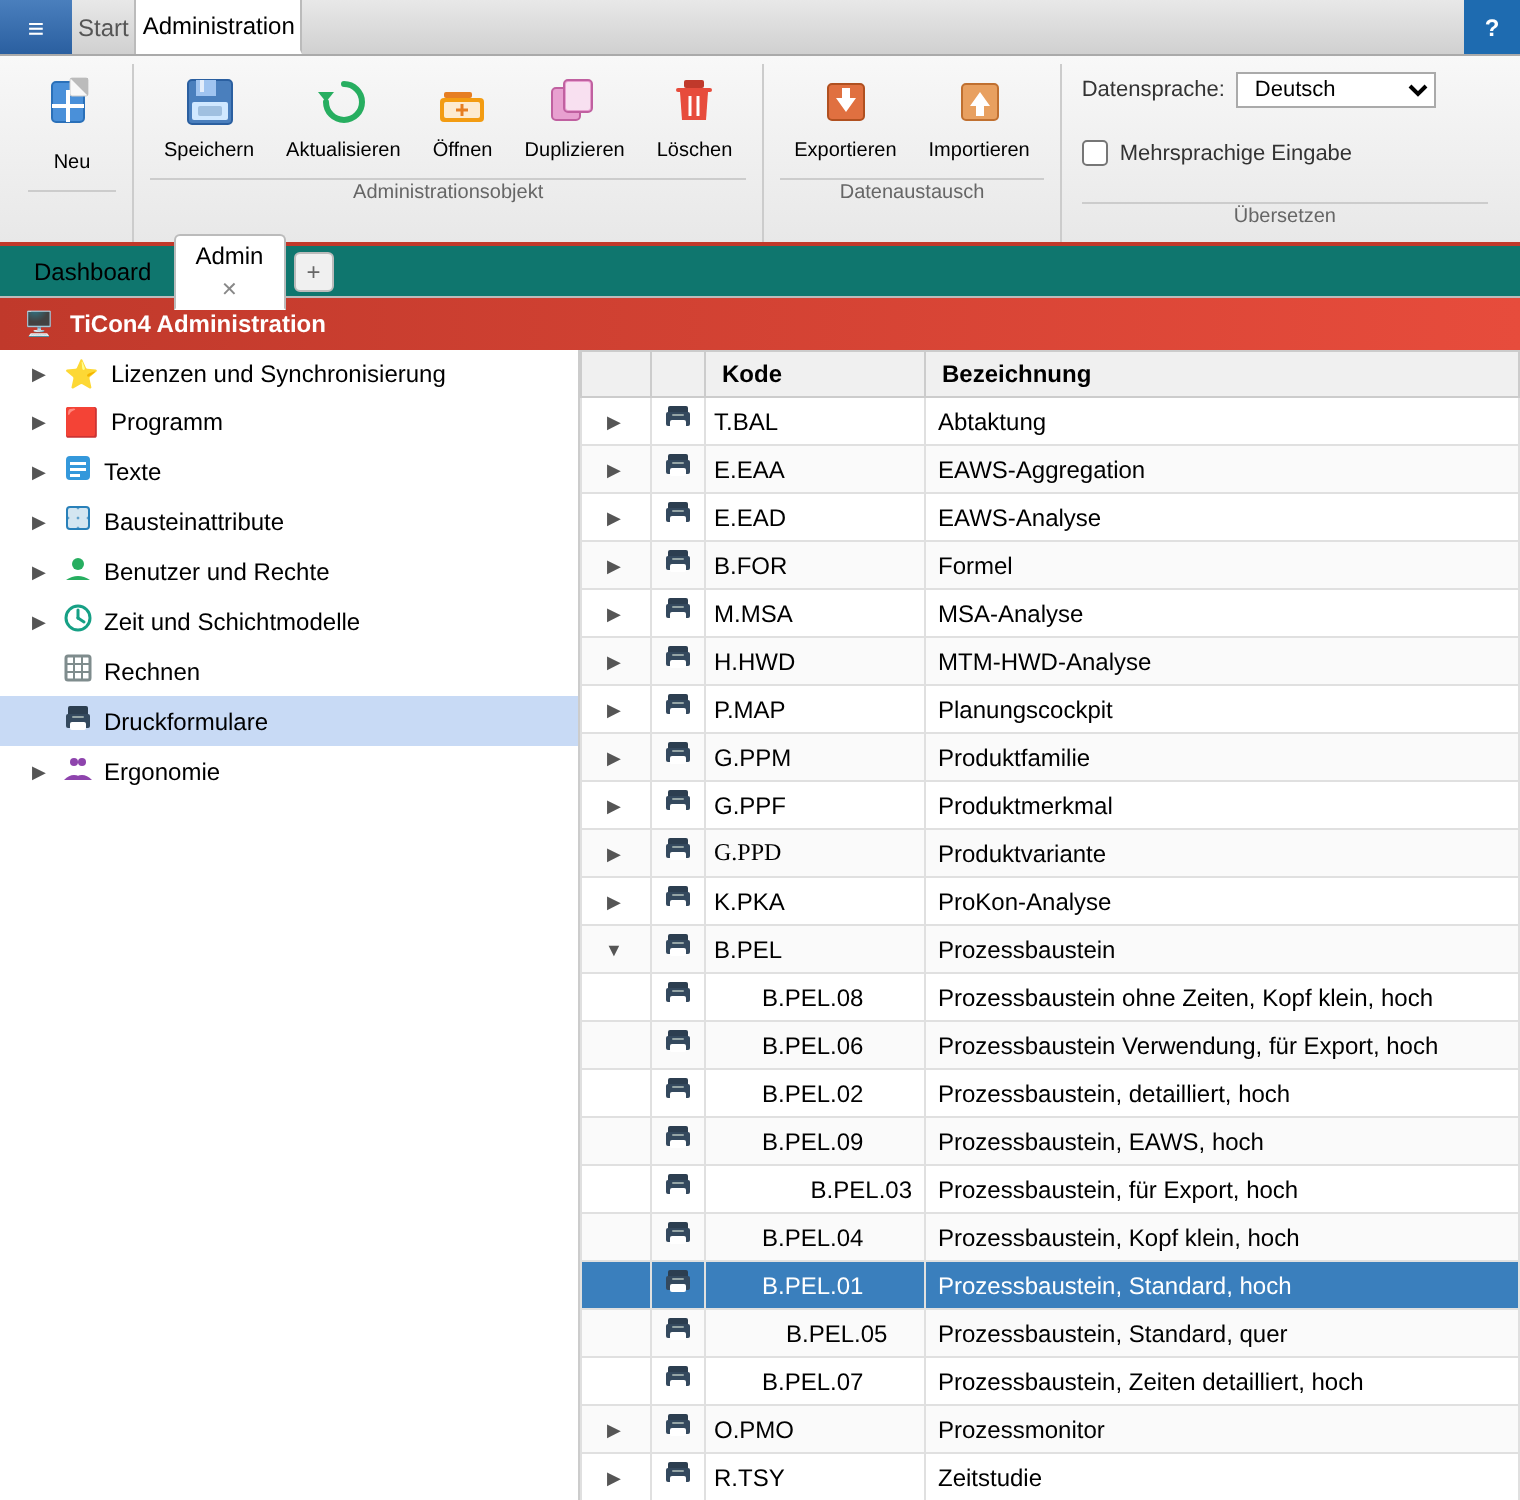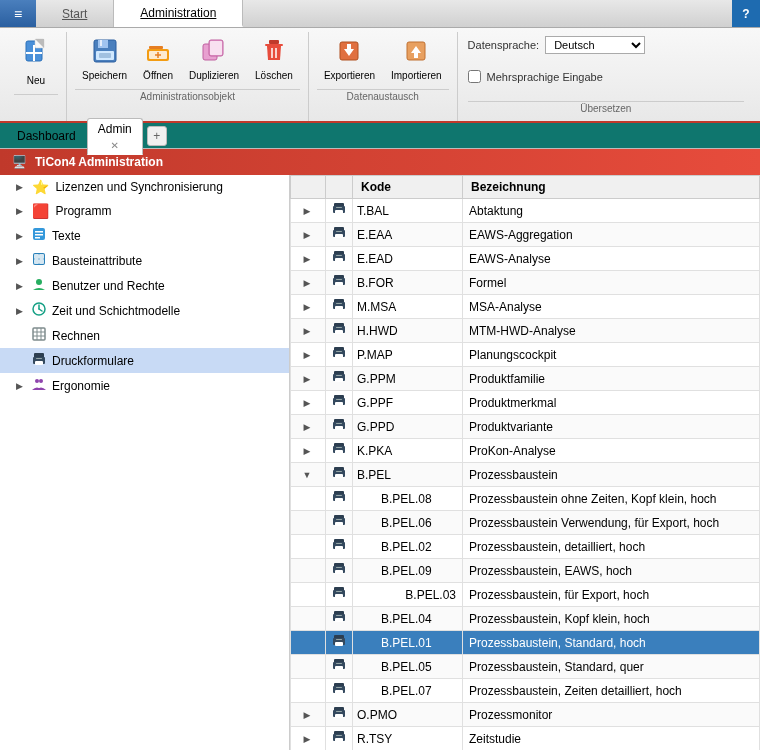--- a/index.html
+++ b/index.html
@@ -14,26 +14,25 @@
       border-bottom: 1px solid #aaa;
     }
     .title-bar-menu {
       width: 36px;
       background: linear-gradient(to bottom, #4a7fbd, #2a5fa0);
       display: flex; align-items: center; justify-content: center;
       cursor: pointer;
     }
     .title-bar-menu span { color: white; font-size: 14px; }
     .title-tab {
-      padding: 0 26px;
+      padding: 0 3px;
       display: flex; align-items: center;
       font-size: 12px;
       cursor: pointer;
       border-right: 1px solid #bbb;
-      text-decoration: underline;
     }
     .title-tab.inactive { color: #555; }
     .title-tab.active {
       background: white;
       color: #000;
       border-bottom: 2px solid white;
       font-weight: normal;
     }
     .title-help {
       margin-left: auto;
@@ -300,20 +299,29 @@
           <div class="btn-icon">
             <svg width="26" height="26" viewBox="0 0 26 26">
               <rect x="2" y="2" width="22" height="22" rx="2" fill="#4a7fbd" stroke="#2a5fa0" stroke-width="1"></rect>
               <rect x="6" y="2" width="10" height="8" fill="#a0c4f0"></rect>
               <rect x="8" y="2" width="2" height="6" fill="white" opacity="0.7"></rect>
               <rect x="4" y="13" width="18" height="9" rx="1" fill="#d0e8ff"></rect>
               <rect x="7" y="15" width="12" height="5" rx="1" fill="#a0c0e0"></rect>
             </svg>
           </div>
           <div class="btn-label">Speichern</div>
+        </div>
+        <div class="ribbon-btn">
+          <div class="btn-icon">
+            <svg width="26" height="26" viewBox="0 0 26 26">
+              <path d="M13 4 A9 9 0 1 1 4 13" fill="none" stroke="#27ae60" stroke-width="3" stroke-linecap="round"></path>
+              <polygon points="4,13 0,8 8,8" fill="#27ae60"></polygon>
+            </svg>
+          </div>
+          <div class="btn-label">Aktualisieren</div>
         </div>
         <div class="ribbon-btn">
           <div class="btn-icon">
             <svg width="26" height="26" viewBox="0 0 26 26">
               <rect x="4" y="8" width="14" height="3" rx="1" fill="#e67e22"></rect>
               <rect x="2" y="11" width="22" height="12" rx="2" fill="#f39c12"></rect>
               <rect x="4" y="13" width="18" height="8" rx="1" fill="#fdebd0"></rect>
               <line x1="13" y1="14" x2="13" y2="20" stroke="#e67e22" stroke-width="1.5"></line>
               <line x1="10" y1="17" x2="16" y2="17" stroke="#e67e22" stroke-width="1.5"></line>
             </svg>
@@ -615,21 +623,21 @@
     <td>Produktmerkmal</td>
   </tr>
             <tr>
     <td class="expand-cell" style="padding-left:4px;">▶</td>
     <td style="text-align:center;"><svg width="14" height="14" viewBox="0 0 14 14">
                   <rect x="2" y="1" width="10" height="6" rx="1" fill="#2c3e50"></rect>
                   <rect x="1" y="4" width="12" height="7" rx="1" fill="#34495e"></rect>
                   <rect x="3" y="8" width="8" height="4" rx="1" fill="white"></rect>
                   <rect x="4" y="5" width="6" height="1" rx="0.5" fill="#95a5a6"></rect>
                 </svg></td>
-    <td style="padding-left:4px;">G.PPD</td>
+    <td style="padding-left:4px;font-family:Liberation Serif, serif;">G.PPD</td>
     <td>Produktvariante</td>
   </tr>
             <tr>
     <td class="expand-cell" style="padding-left:4px;">▶</td>
     <td style="text-align:center;"><svg width="14" height="14" viewBox="0 0 14 14">
                   <rect x="2" y="1" width="10" height="6" rx="1" fill="#2c3e50"></rect>
                   <rect x="1" y="4" width="12" height="7" rx="1" fill="#34495e"></rect>
                   <rect x="3" y="8" width="8" height="4" rx="1" fill="white"></rect>
                   <rect x="4" y="5" width="6" height="1" rx="0.5" fill="#95a5a6"></rect>
                 </svg></td>
@@ -725,21 +733,21 @@
     <td>Prozessbaustein, Standard, hoch</td>
   </tr>
             <tr>
     <td class="expand-cell" style="padding-left:28px;"></td>
     <td style="text-align:center;"><svg width="14" height="14" viewBox="0 0 14 14">
                   <rect x="2" y="1" width="10" height="6" rx="1" fill="#2c3e50"></rect>
                   <rect x="1" y="4" width="12" height="7" rx="1" fill="#34495e"></rect>
                   <rect x="3" y="8" width="8" height="4" rx="1" fill="white"></rect>
                   <rect x="4" y="5" width="6" height="1" rx="0.5" fill="#95a5a6"></rect>
                 </svg></td>
-    <td style="padding-left:28px;">B.PEL.05</td>
+    <td style="padding-left:40px;">B.PEL.05</td>
     <td>Prozessbaustein, Standard, quer</td>
   </tr>
             <tr>
     <td class="expand-cell" style="padding-left:28px;"></td>
     <td style="text-align:center;"><svg width="14" height="14" viewBox="0 0 14 14">
                   <rect x="2" y="1" width="10" height="6" rx="1" fill="#2c3e50"></rect>
                   <rect x="1" y="4" width="12" height="7" rx="1" fill="#34495e"></rect>
                   <rect x="3" y="8" width="8" height="4" rx="1" fill="white"></rect>
                   <rect x="4" y="5" width="6" height="1" rx="0.5" fill="#95a5a6"></rect>
                 </svg></td>

